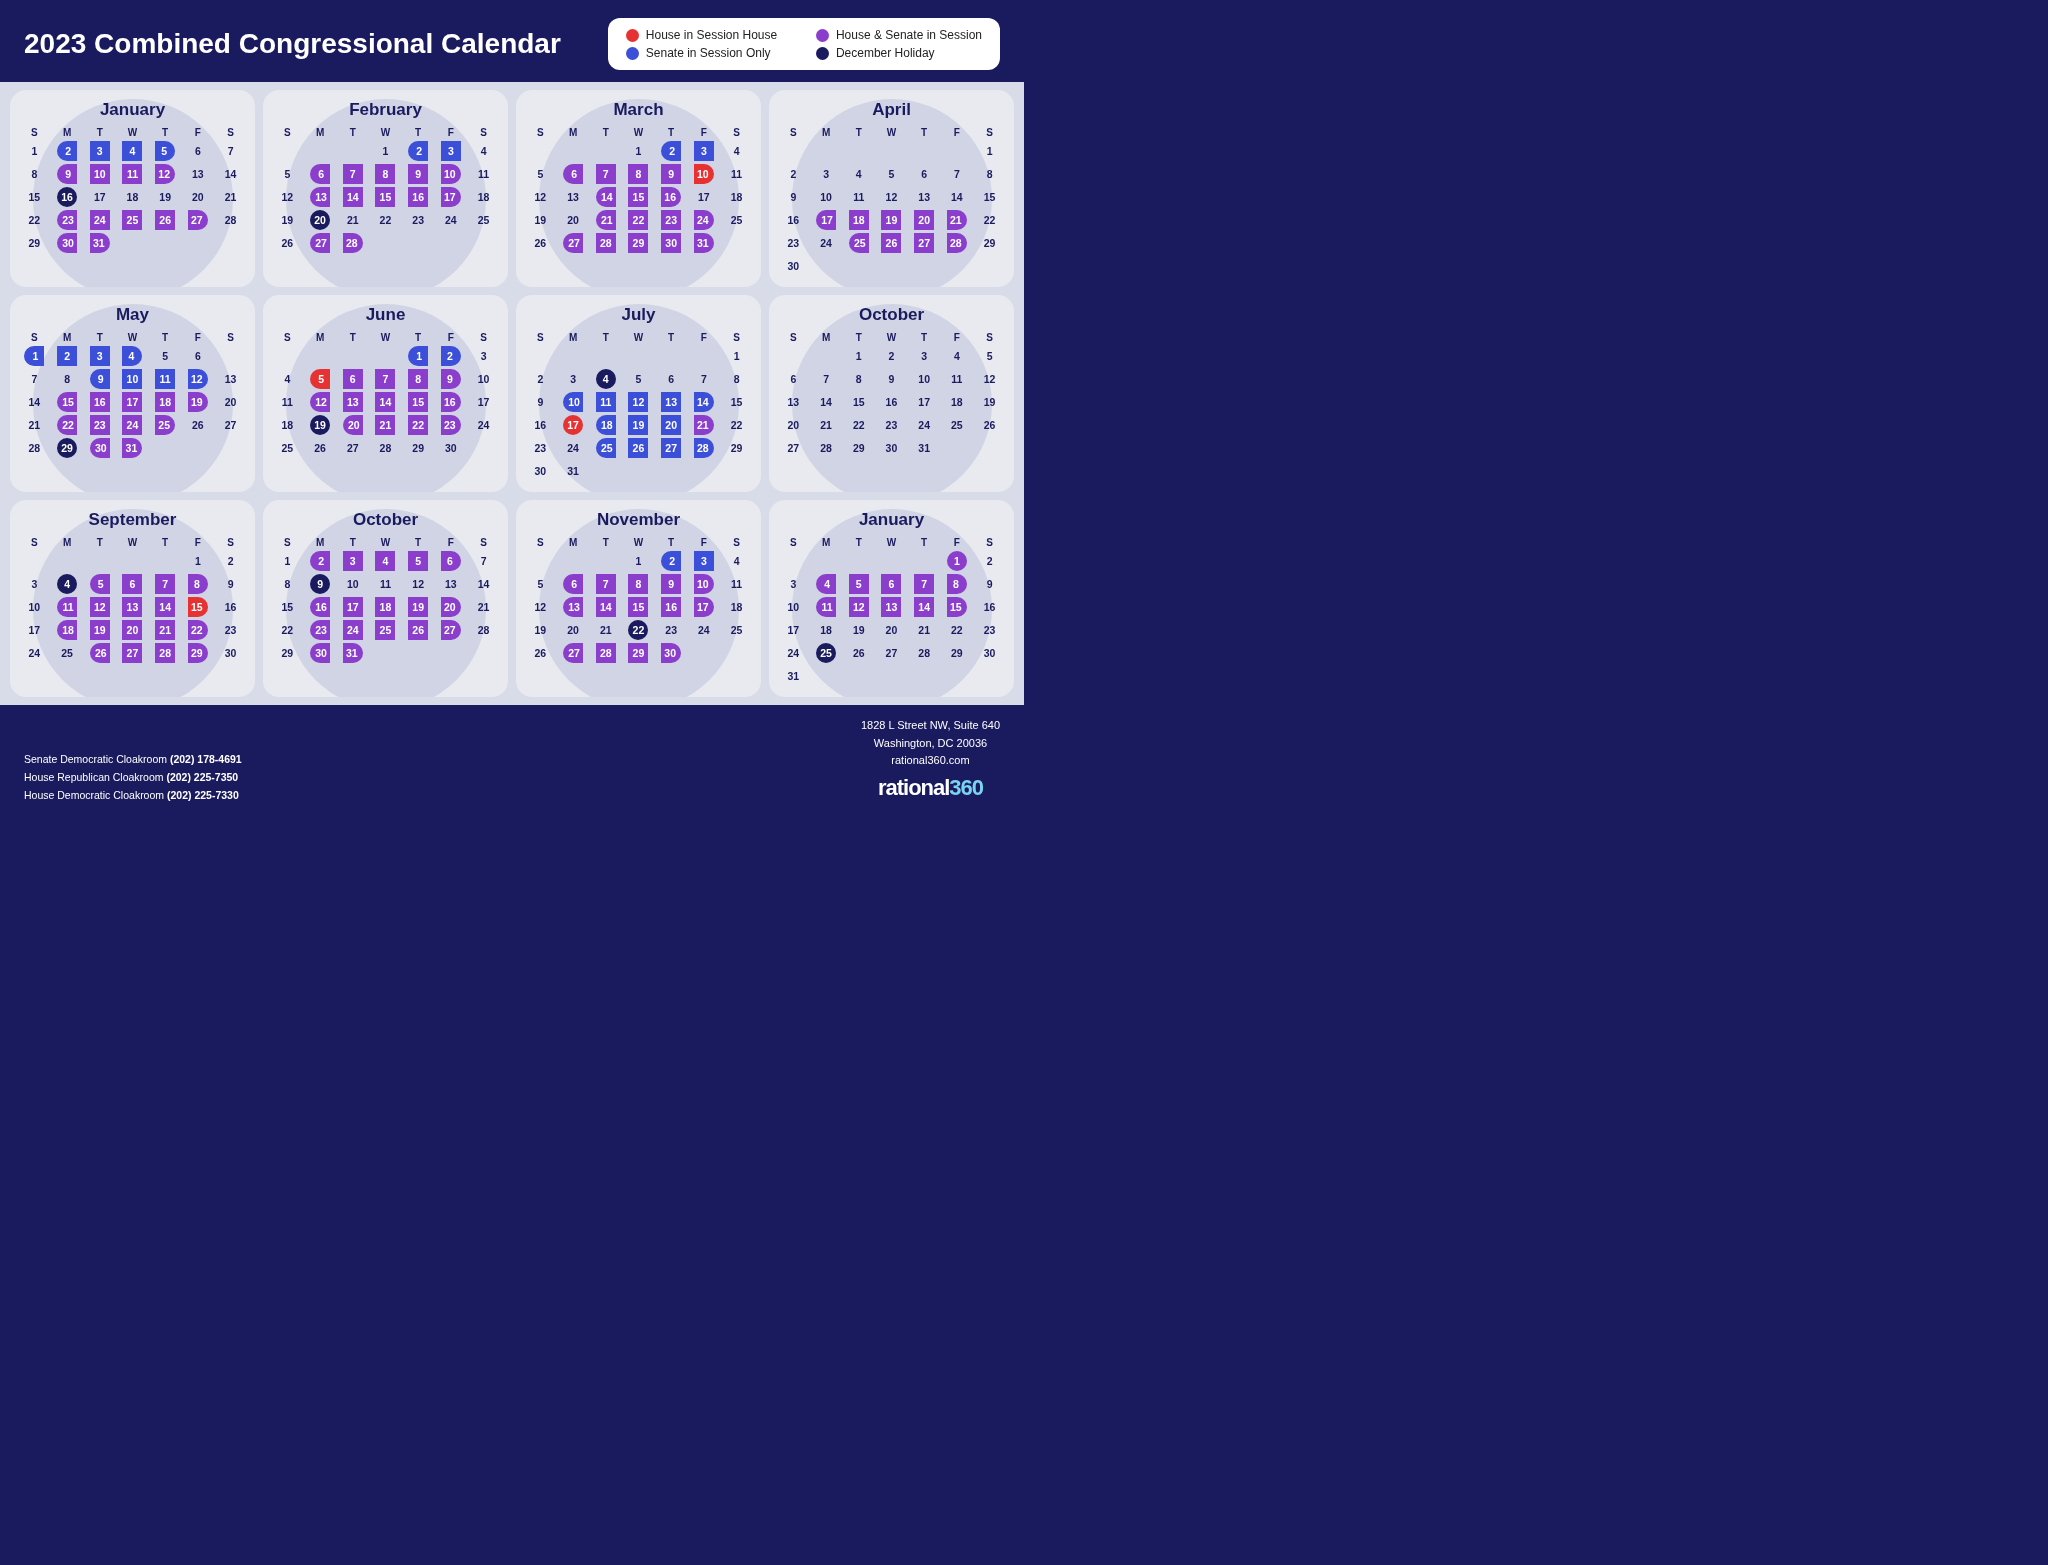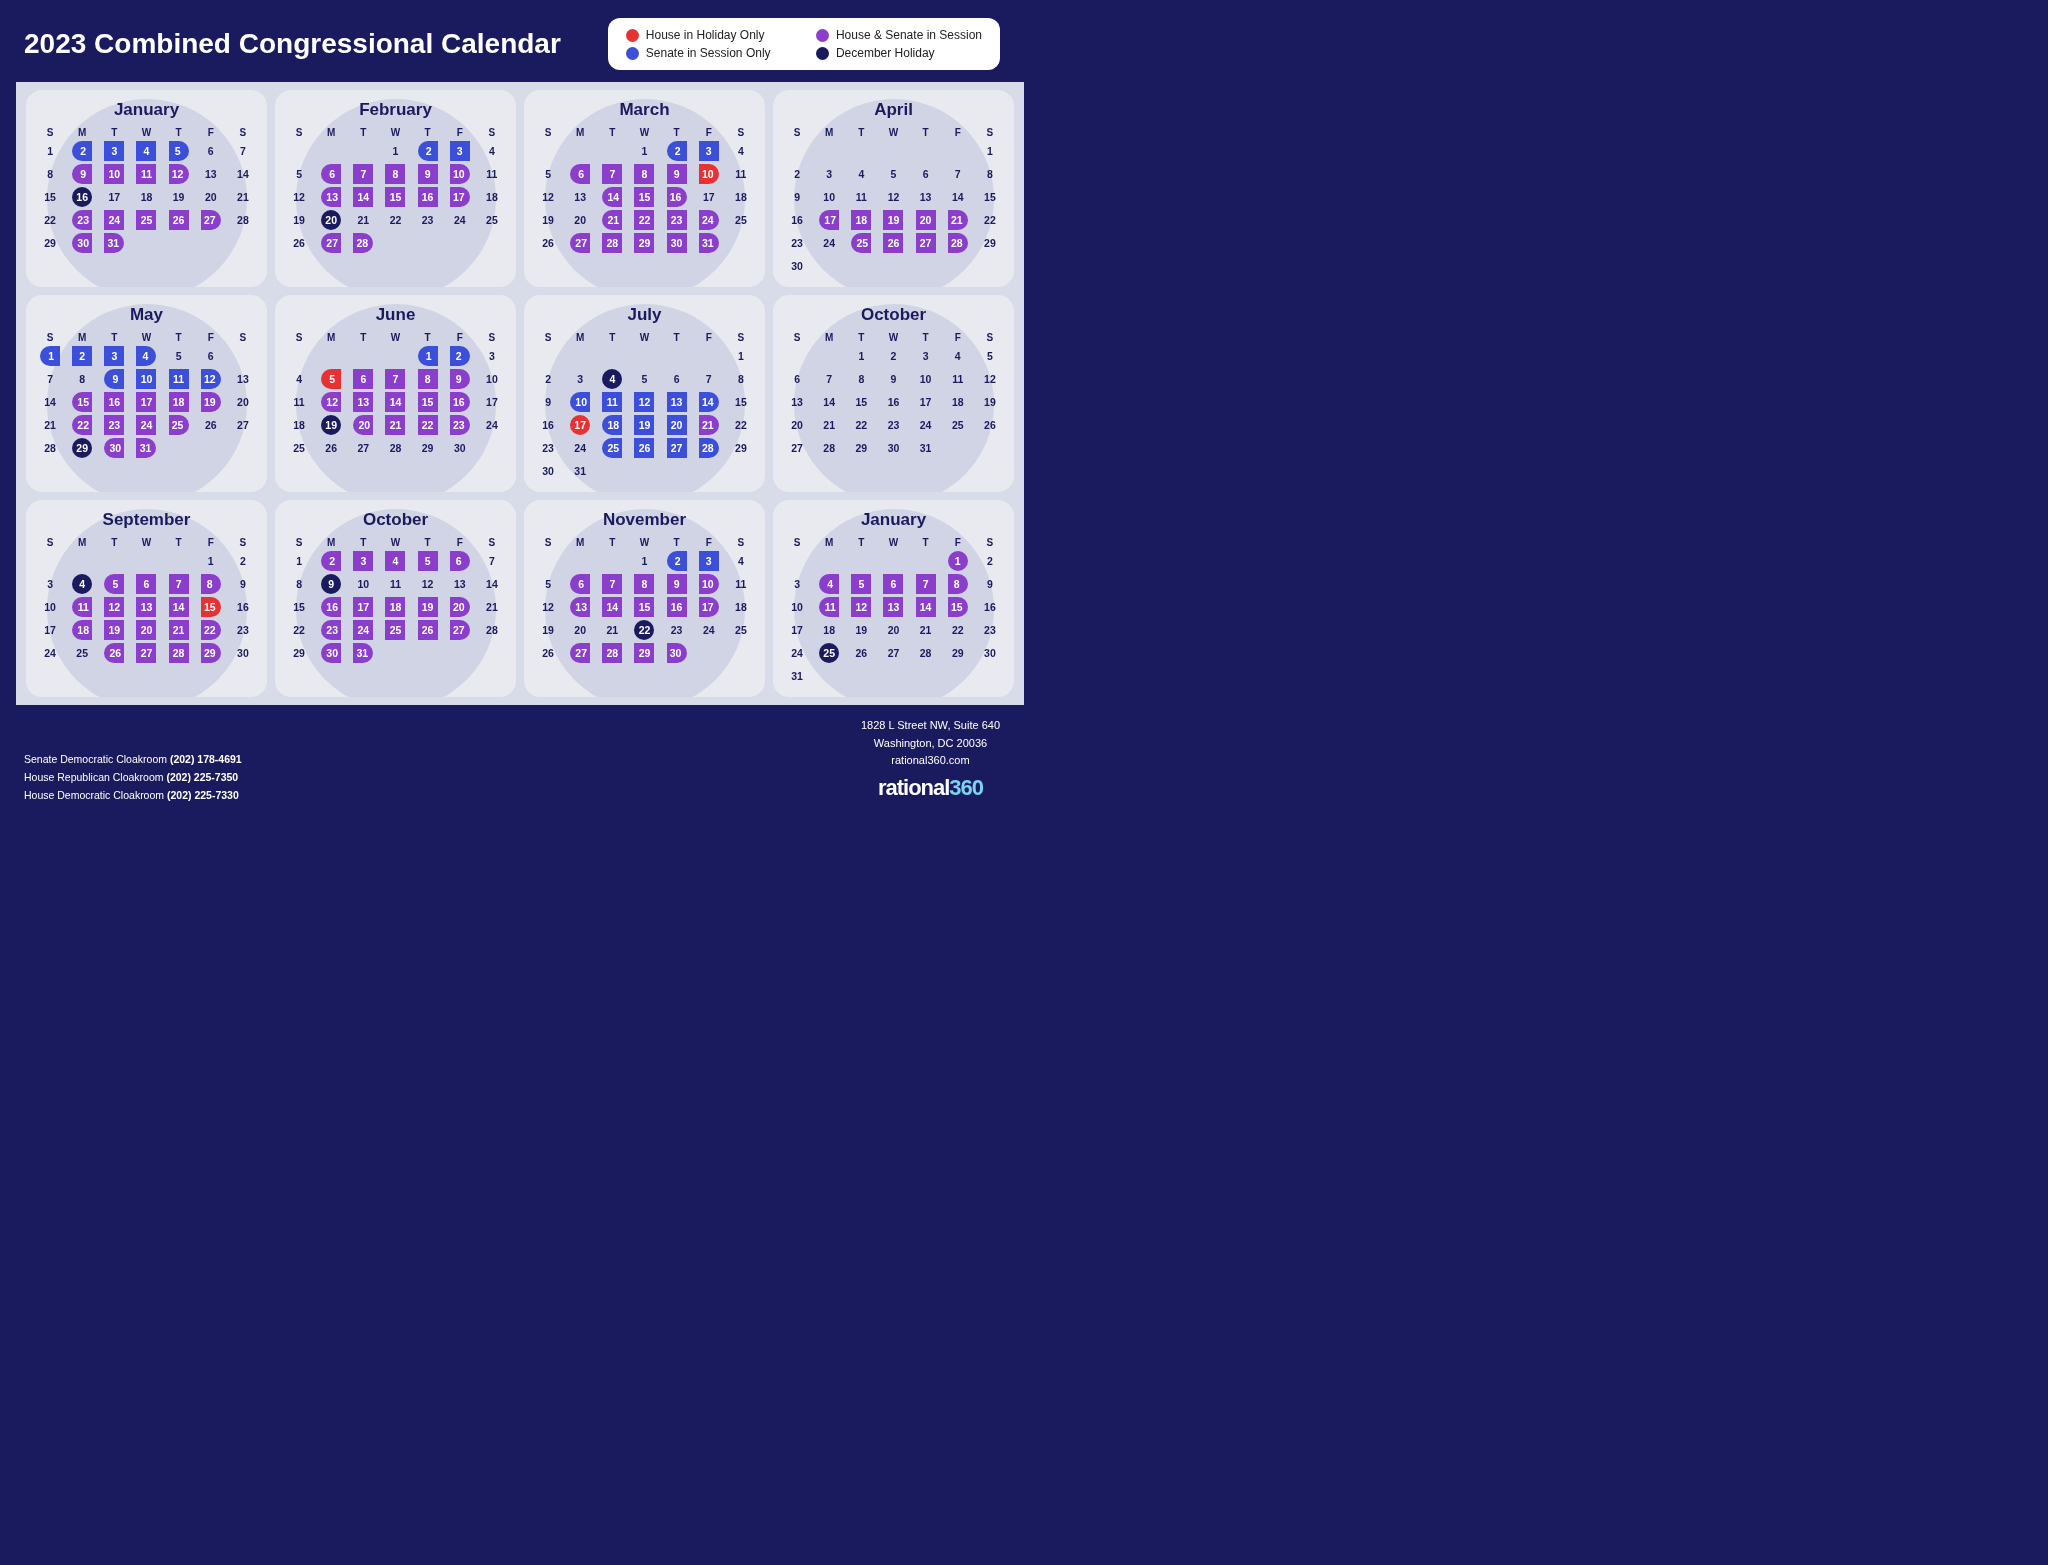--- a/index.html
+++ b/index.html
@@ -51,21 +51,20 @@
     .dot-blue { background: #3b4fd8; }
     .dot-purple { background: #8b3dcc; }
     .dot-darkblue { background: #1a1a5e; }
 
     .calendar-grid {
       background: #d8dce8;
       padding: 8px 10px;
       display: grid;
       grid-template-columns: repeat(4, 1fr);
       gap: 8px;
-      margin-left: 16px;
     }
 
     .month-card {
       background: #e8eaf0;
       border-radius: 16px;
       padding: 10px 8px 10px 8px;
       position: relative;
       overflow: hidden;
     }
     .month-circle-bg {
@@ -174,21 +173,21 @@
 </head>
 <body>
 
 <div>
 
   <div class="header">
     <div class="title">2023 Combined Congressional Calendar</div>
     <div class="legend">
       <div class="legend-item">
         <span class="dot dot-red"></span>
-        <span>House in Holiday Only</span>
+        <span>House in Session House</span>
       </div>
       <div class="legend-item">
         <span class="dot dot-purple"></span>
         <span>House &amp; Senate in Session</span>
       </div>
       <div class="legend-item">
         <span class="dot dot-blue"></span>
         <span>Senate in Session Only</span>
       </div>
       <div class="legend-item">

